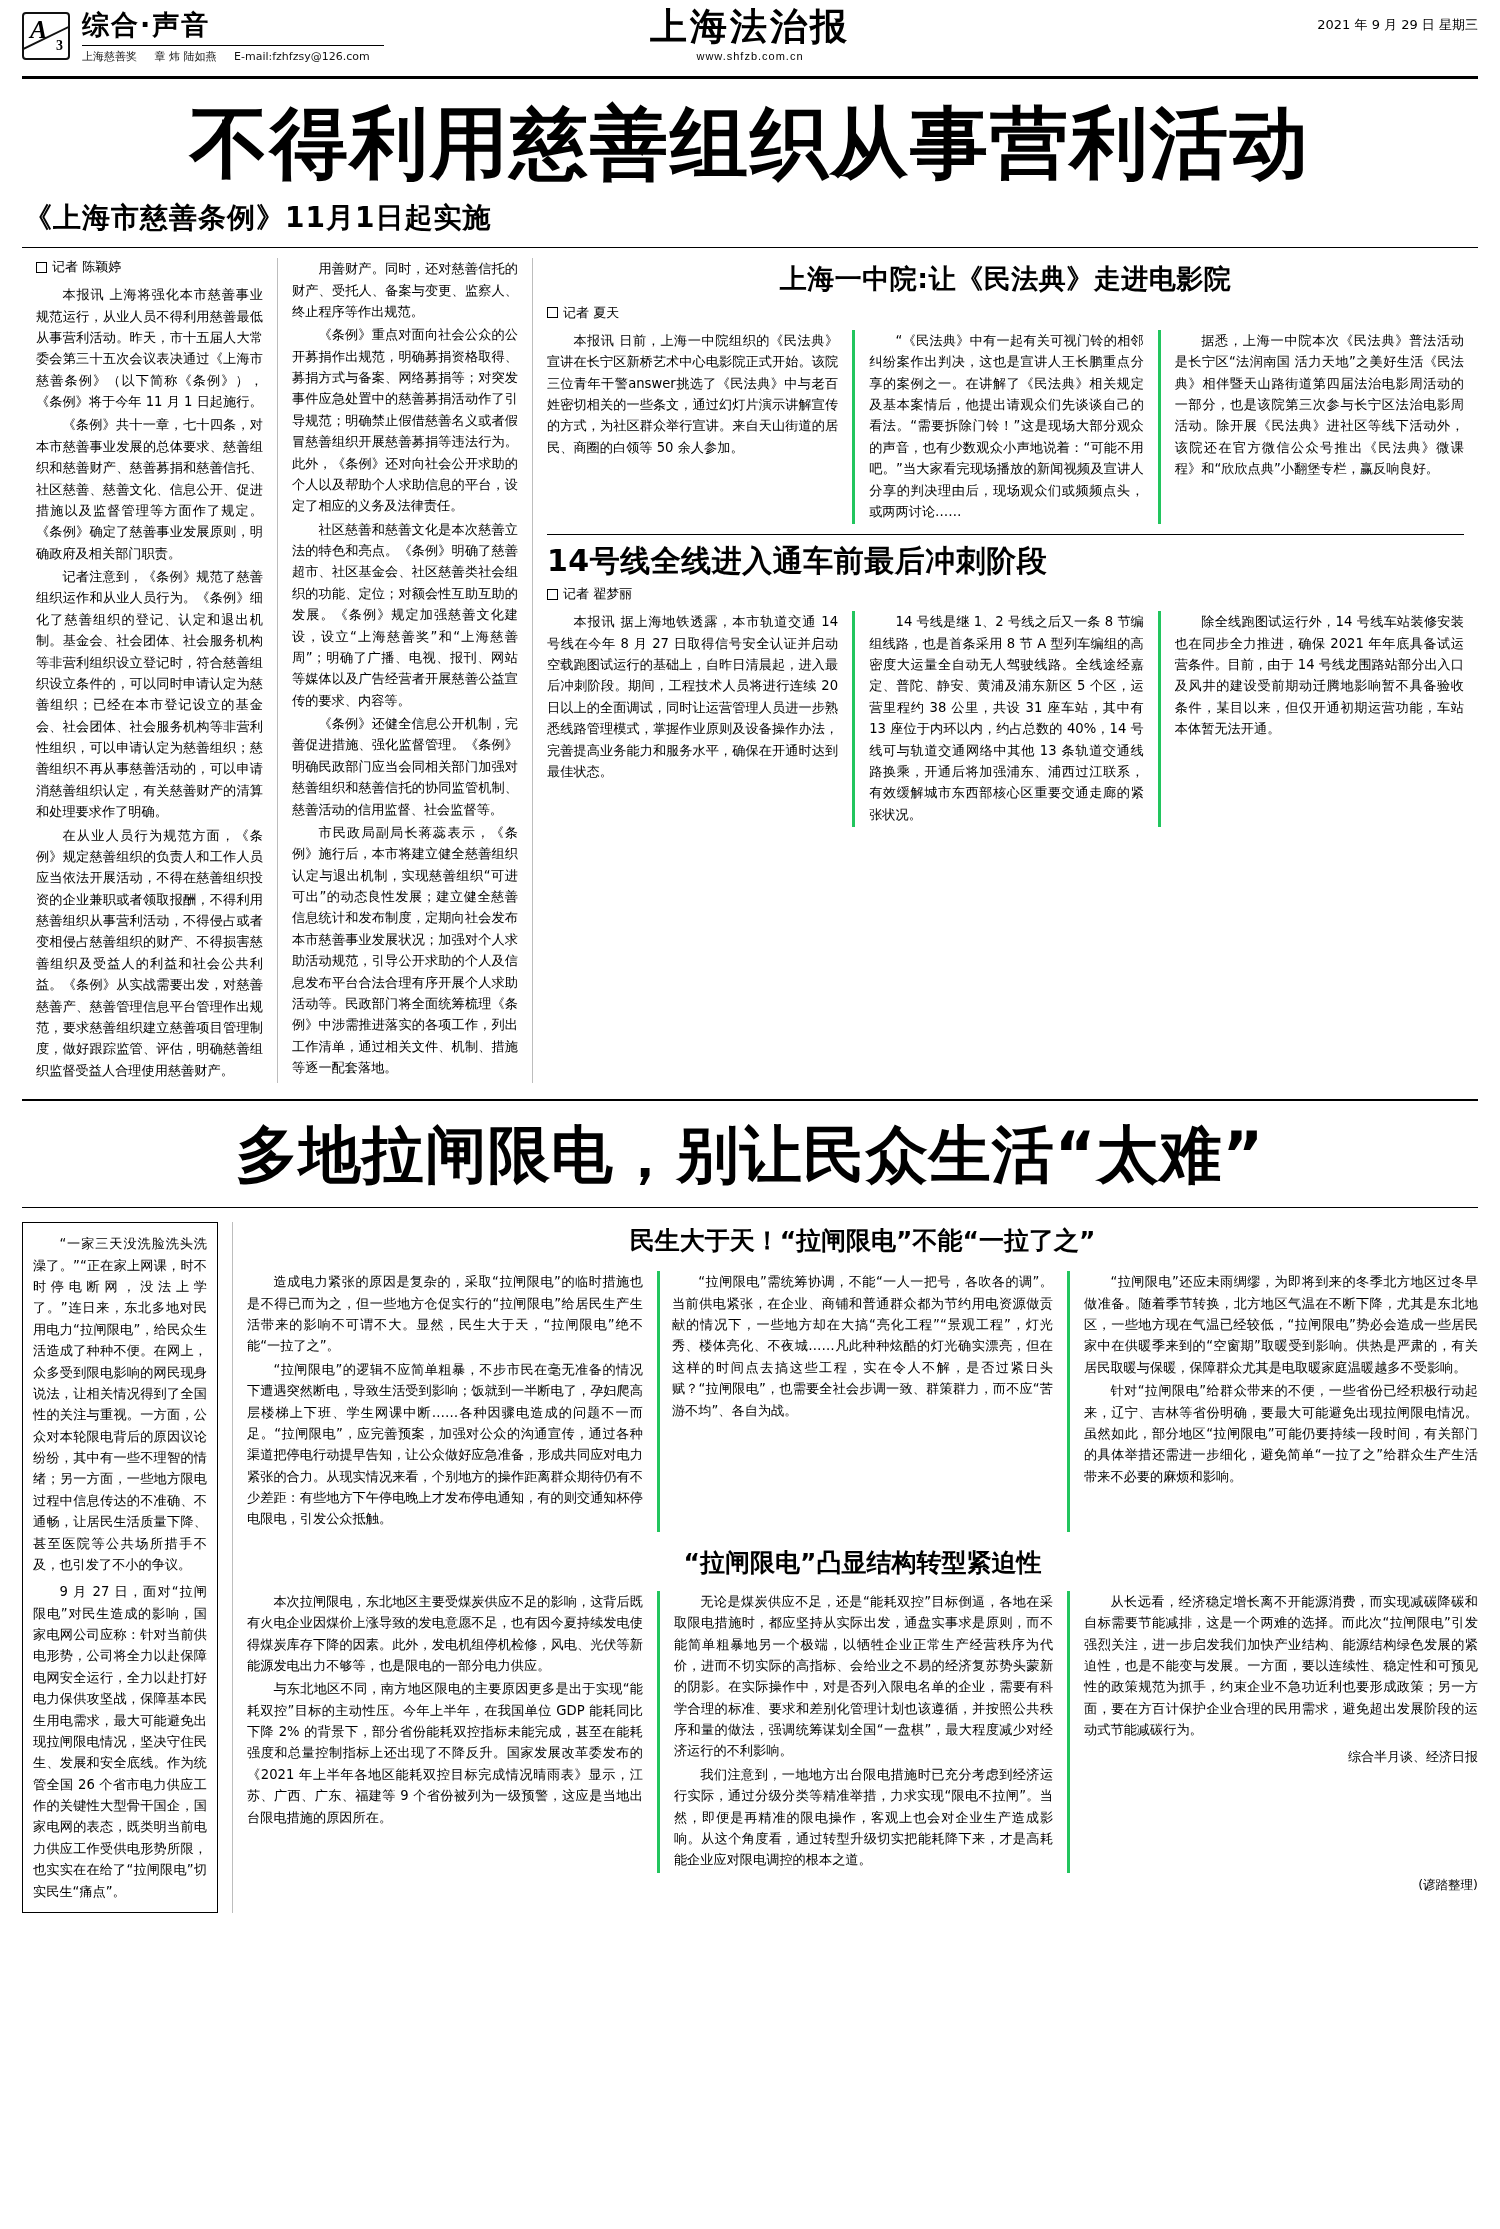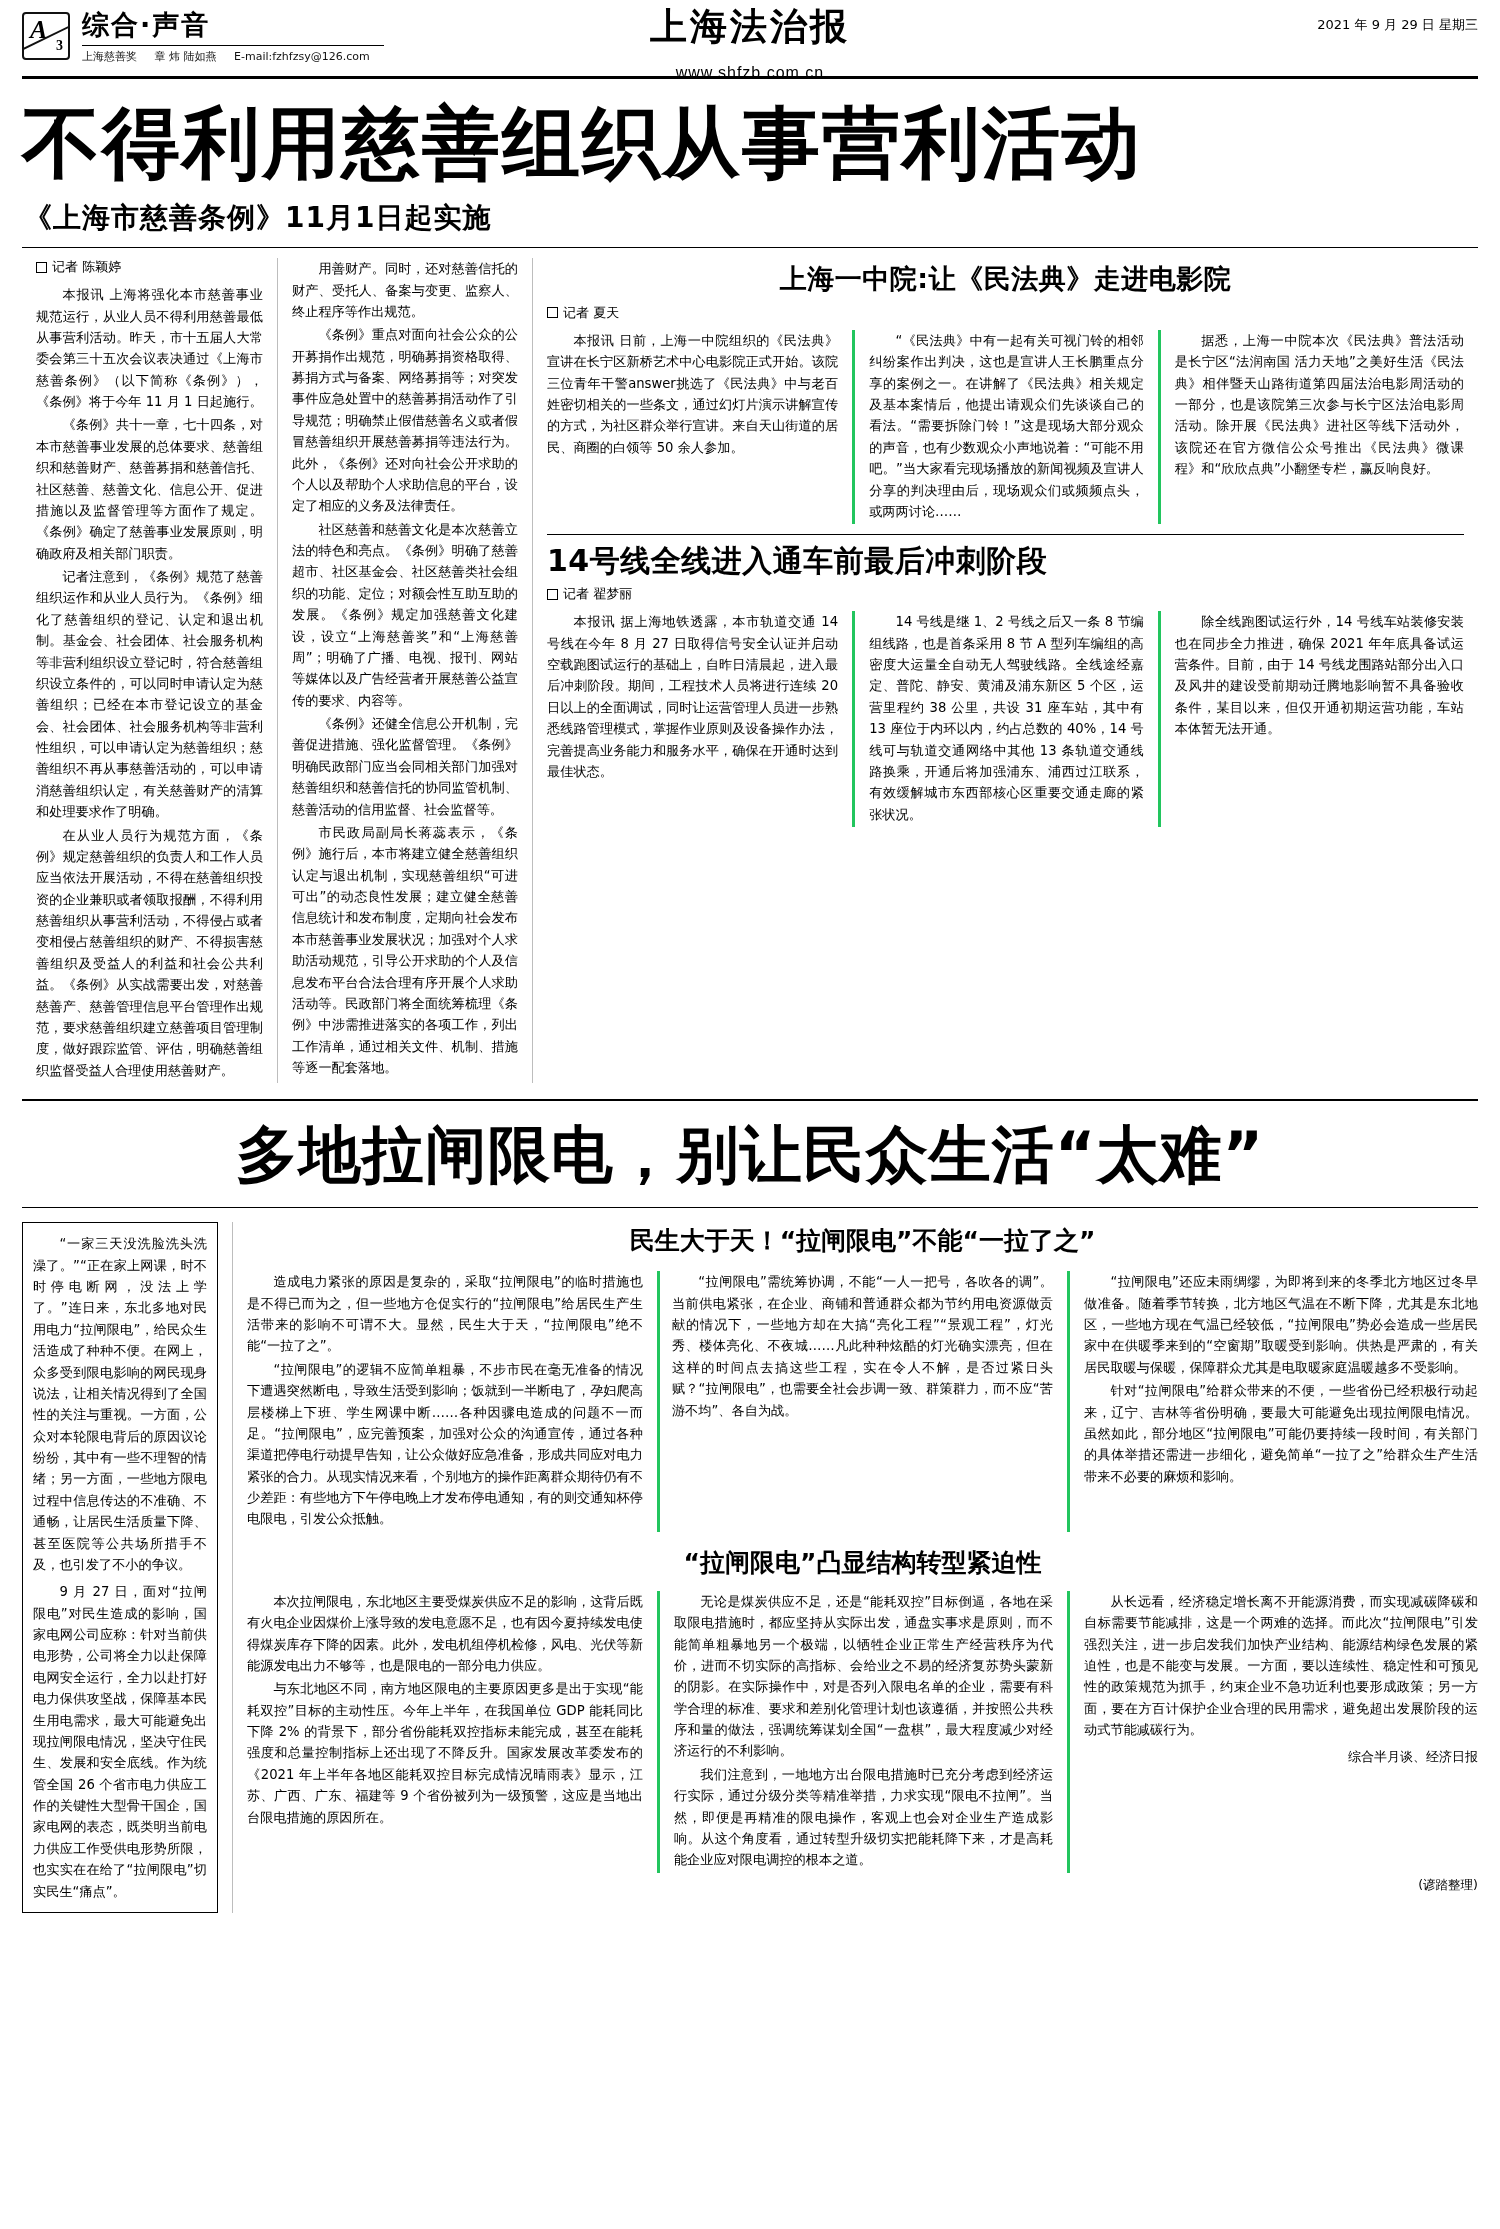--- a/index.html
+++ b/index.html
@@ -79,38 +79,38 @@
     text-align:center;
   }
   .paper-name{
     font-family:"Liberation Serif","DejaVu Serif",serif;
     font-size:37px;
     font-weight:bold;
     letter-spacing:3px;
     line-height:1.05;
   }
   .paper-url{
-    font-size:16px;
+    font-size:11px;
     letter-spacing:1px;
-    margin-top:17px;
+    margin-top:3px;
     font-family:"Liberation Sans",sans-serif;
   }
   .date{
     margin-left:auto;
     font-size:13px;
     padding-top:6px;
     white-space:nowrap;
   }
 
   
   .headline1{
     font-size:78px;
     font-weight:bold;
     letter-spacing:2px;
-    text-align:left;
+    text-align:center;
     margin:22px 0 0 0;
     line-height:1.08;
     font-family:"DejaVu Sans","Liberation Sans",sans-serif;
   }
   .subhead1{
     font-size:28px;
     font-weight:bold;
     margin:14px 0 10px 2px;
     letter-spacing:1px;
   }

